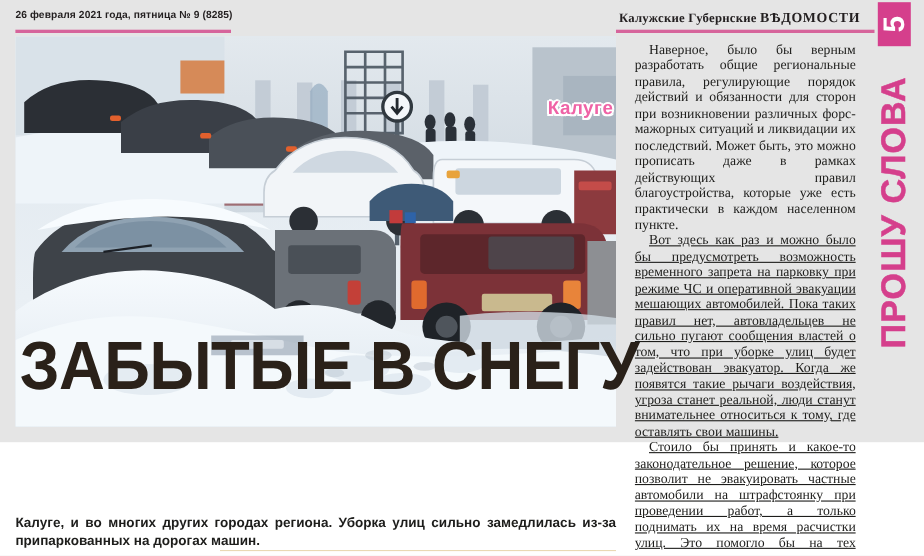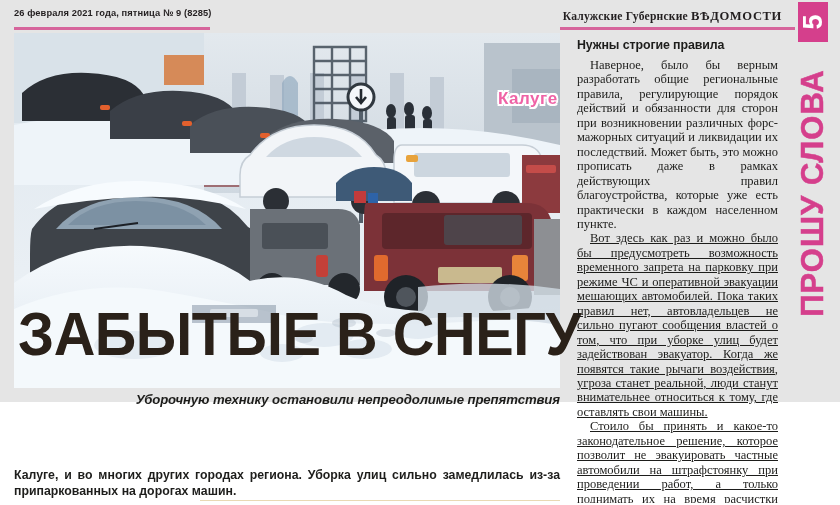--- a/index.html
+++ b/index.html
@@ -348,28 +348,26 @@
         <ellipse cx="372" cy="300" rx="10" ry="4"></ellipse>
         <ellipse cx="290" cy="306" rx="9" ry="4"></ellipse>
       </g>
 
       <path d="M404 254 q70 -8 142 2 v36 q-80 -12 -142 -6 z" fill="#cfd9e2" opacity="0.8"></path>
     </svg>
     <div class="city-tag" style="position:absolute;">Калуге</div>
   </div>
 
   <div class="headline">ЗАБЫТЫЕ В СНЕГУ</div>
-  <div class="subhead">Уборочную технику остановили непреодолимые препятствия</div>
 
 
   <div class="lead-wide">Калуге, и во многих других городах региона. Уборка улиц сильно замедлилась из-за припаркованных на дорогах машин.</div>
   <div class="bottom-rule"></div>
 
   <div class="right-col">
-    <div class="rc-title">Нужны строгие правила</div>
     <div class="rc-body">
       <p>Наверное, было бы верным разработать общие региональные правила, регулирующие порядок действий и обязанности для сторон при возникновении различных форс-мажорных ситуаций и ликвидации их последствий. Может быть, это можно прописать даже в рамках действующих правил благоустройства, которые уже есть практически в каждом населенном пункте.</p>
       <p>Вот здесь как раз и можно было бы предусмотреть возможность временного запрета на парковку при режиме ЧС и оперативной эвакуации мешающих автомобилей. Пока таких правил нет, автовладельцев не сильно пугают сообщения властей о том, что при уборке улиц будет задействован эвакуатор. Когда же появятся такие рычаги воздействия, угроза станет реальной, люди станут внимательнее относиться к тому, где оставлять свои машины.</p>
       <p>Стоило бы принять и какое-то законодательное решение, которое позволит не эвакуировать частные автомобили на штрафстоянку при проведении работ, а только поднимать их на время расчистки улиц. Это помогло бы на тех участках, где стоят припаркованные без нарушений автомобили. Но владельцы все же должны понимать, что возмож-</p>
     </div>
   </div>
 
 </div>
 
 </body></html>

